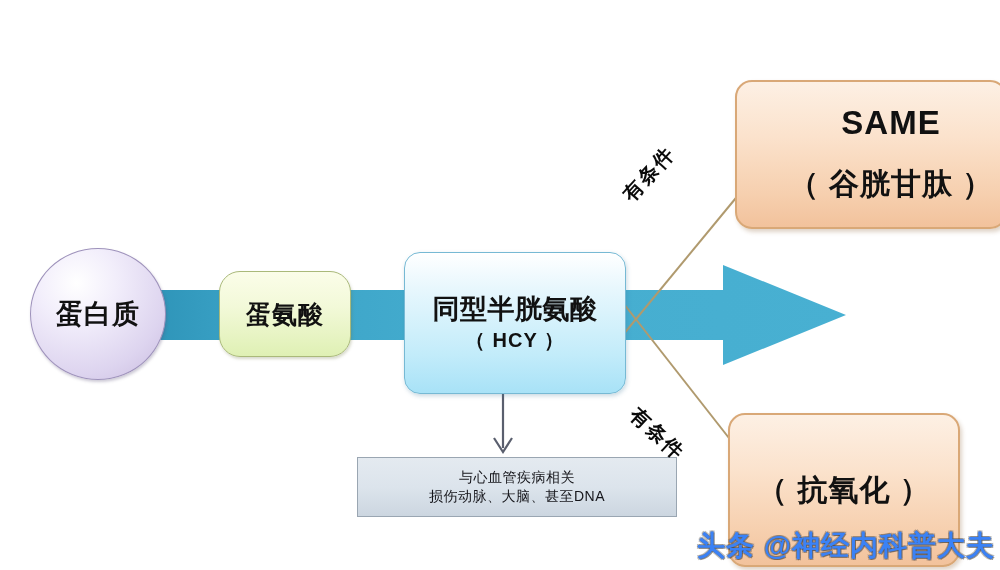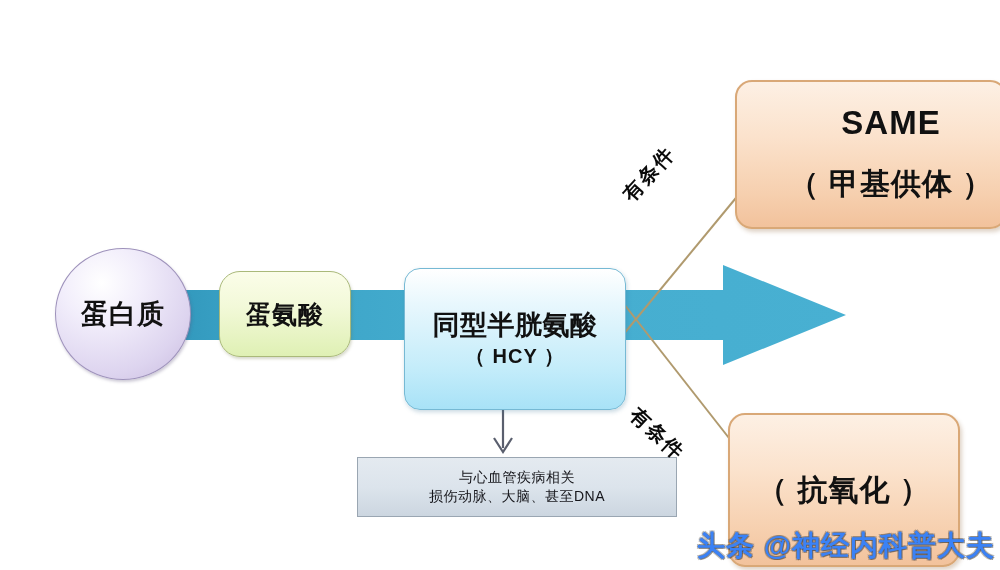--- a/index.html
+++ b/index.html
@@ -24,21 +24,21 @@
     left: 158px;
     top: 262px;
     width: 690px;
     height: 106px;
   }
   .flow-arrow svg { display: block; }
 
   
   .node-circle {
     position: absolute;
-    left: 55px;
+    left: 30px;
     top: 248px;
     width: 134px;
     height: 130px;
     border-radius: 50%;
     background: radial-gradient(circle at 34% 26%, #ffffff 0%, #f2eefb 30%, #ddd4ef 70%, #c8bade 100%);
     border: 1px solid #9e92bb;
     box-shadow: 1px 2px 3px rgba(90,80,120,0.30);
     display: flex;
     align-items: center;
     justify-content: center;
@@ -71,21 +71,21 @@
     font-size: 25px;
     font-weight: bold;
     color: #111111;
     letter-spacing: 1px;
   }
 
   
   .node-hcy {
     position: absolute;
     left: 404px;
-    top: 268px;
+    top: 252px;
     width: 220px;
     height: 140px;
     border-radius: 16px;
     background: linear-gradient(to bottom, #ffffff 0%, #e7f7fd 26%, #c3ecfa 72%, #a8e2f7 100%);
     border: 1px solid #76b9d4;
     box-shadow: 1px 2px 4px rgba(60,120,150,0.28);
     display: flex;
     flex-direction: column;
     align-items: center;
     justify-content: center;
@@ -258,21 +258,21 @@
     <span class="label">蛋氨酸</span>
   </div>
 
   <div class="node-hcy">
     <span class="line1">同型半胱氨酸</span>
     <span class="line2">（ HCY ）</span>
   </div>
 
   <div class="node-peach" id="box-same">
     <span class="line1">SAME</span>
-    <span class="line2">（ 甲基供体 ）</span>
+    <span class="line2">（ 谷胱甘肽 ）</span>
   </div>
 
   <div class="node-peach" id="box-gsh">
     <span class="line2">（ 抗氧化 ）</span>
   </div>
 
   <div class="cond-label" id="cond-upper">有条件</div>
   <div class="cond-label" id="cond-lower">有条件</div>
 
   <div class="note-box">

